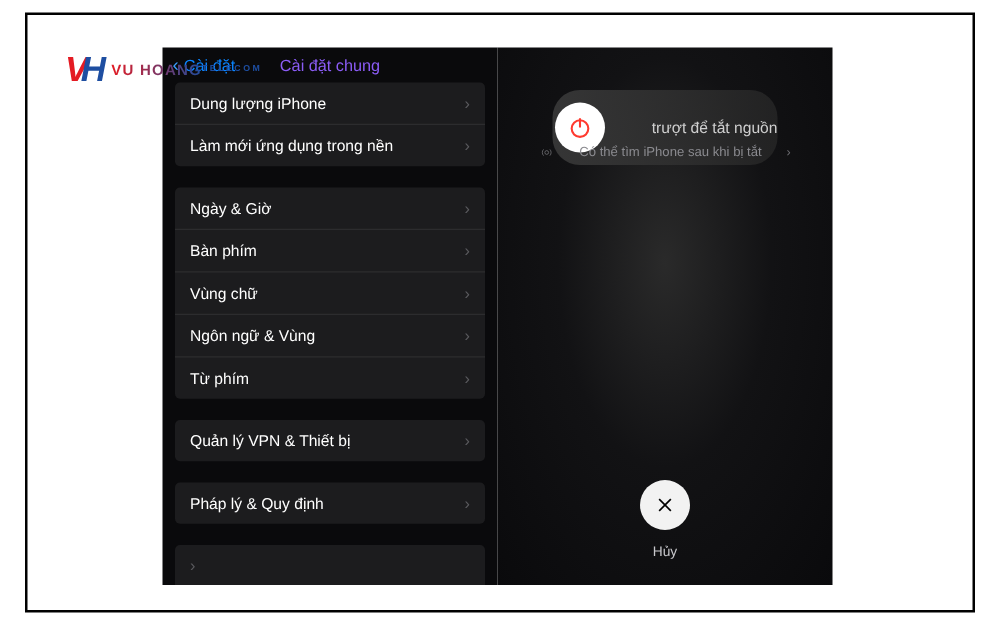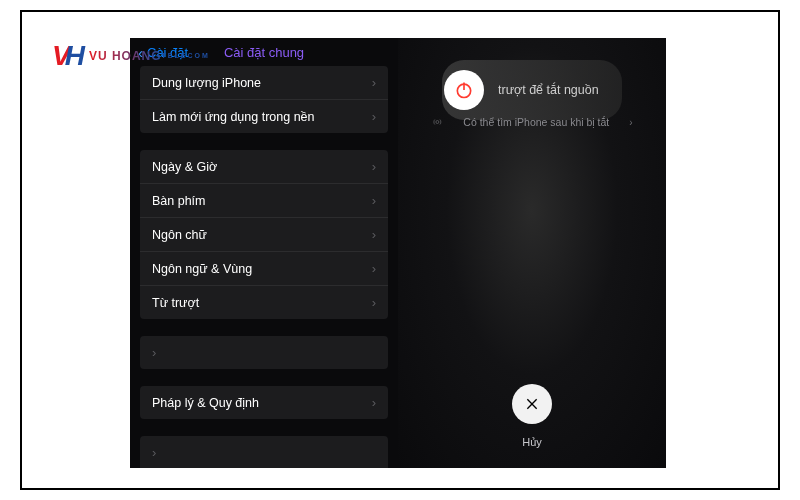--- a/index.html
+++ b/index.html
@@ -42,24 +42,24 @@
     position: relative;
   }
   .row:last-child { border-bottom: none; }
   .row .chev { color: #5a5a5e; font-size: 13px; font-weight: 400; }
   .row.highlight {
     outline: 2px solid #ff1a1a; outline-offset: -1px;
   }
 
   
   .slider-track {
-    position: absolute; top: 22px; left: 50%; transform: translateX(-50%);
+    position: absolute; top: 34px; left: 50%; transform: translateX(-50%);
     width: 180px; height: 60px; border-radius: 22px;
     background: linear-gradient(90deg, rgba(60,60,60,0.85), rgba(40,40,40,0.75));
-    display: flex; align-items: center; color: #d8d8d8; font-size: 12.5px;
+    display: flex; align-items: center; color: #d8d8d8; font-size: 12.5px; justify-content: space-between;
   }
   .slider-knob {
     width: 40px; height: 40px; border-radius: 50%; background: #fff;
     margin: 2px; display: flex; align-items: center; justify-content: center;
   }
   .slider-text { margin-left: 12px; color: #cfcfcf; }
   .findmy {
     position: absolute; top: 78px; left: 50%; transform: translateX(-50%);
     color: #8a8a8f; font-size: 10.5px; display: flex; align-items: center; gap: 20px;
     white-space: nowrap;
@@ -137,35 +137,36 @@
         <div class="group">
           <div class="row">
             <span class="label">Ngày &amp; Giờ</span>
             <span class="chev">›</span>
           </div>
           <div class="row">
             <span class="label">Bàn phím</span>
             <span class="chev">›</span>
           </div>
           <div class="row">
-            <span class="label">Ngôn chữ</span>
+            <span class="label">Vùng chữ</span>
             <span class="chev">›</span>
           </div>
           <div class="row">
             <span class="label">Ngôn ngữ &amp; Vùng</span>
             <span class="chev">›</span>
           </div>
           <div class="row">
-            <span class="label">Từ trượt</span>
-            <span class="chev">›</span>
-          </div>
-        </div>
-
-        <div class="group">
-          <div class="row">
+            <span class="label">Từ phím</span>
+            <span class="chev">›</span>
+          </div>
+        </div>
+
+        <div class="group">
+          <div class="row">
+            <span class="label">Quản lý VPN &amp; Thiết bị</span>
             <span class="chev">›</span>
           </div>
         </div>
 
         <div class="group">
           <div class="row">
             <span class="label">Pháp lý &amp; Quy định</span>
             <span class="chev">›</span>
           </div>
         </div>

